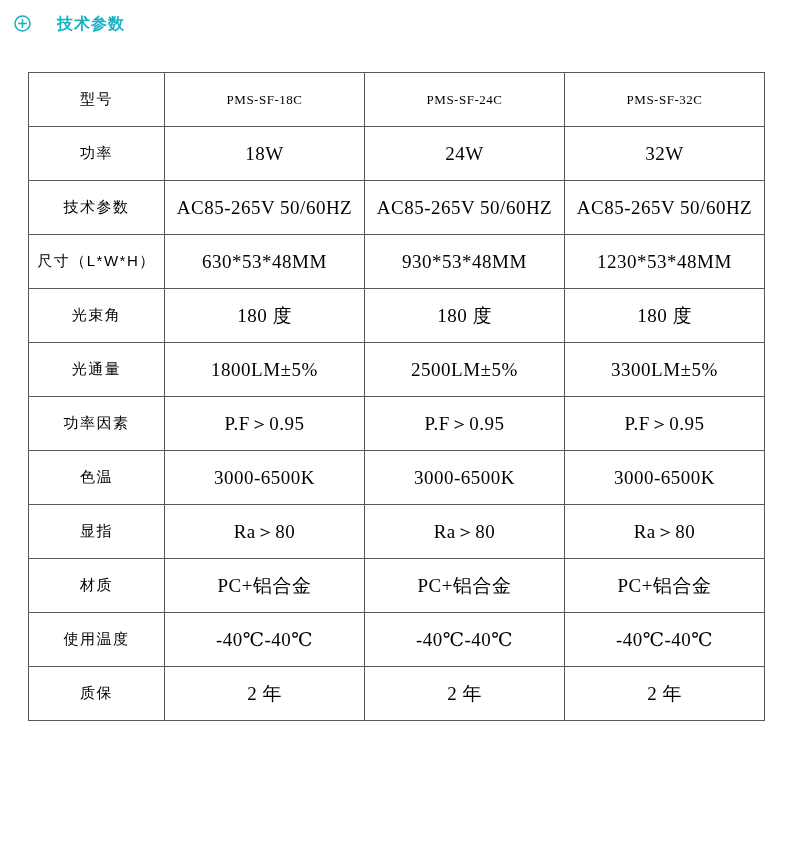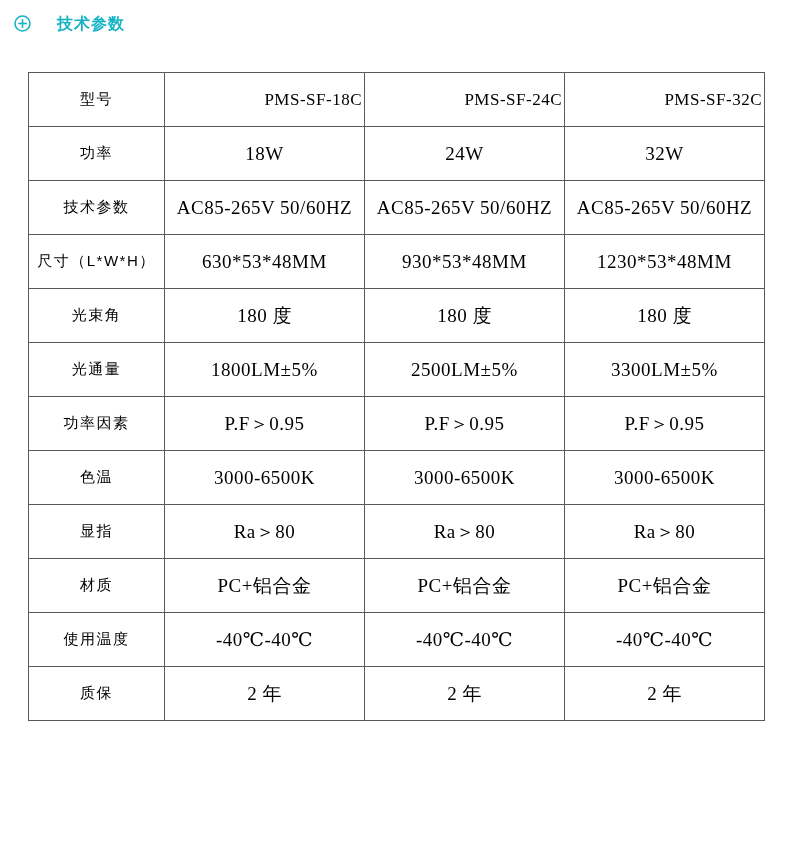--- a/index.html
+++ b/index.html
@@ -71,22 +71,21 @@
     width: 136px;
     font-family: "Liberation Sans", "DejaVu Sans", sans-serif;
     font-size: 15px;
     font-weight: 400;
     letter-spacing: 1.5px;
   }
   table.spec td.val {
     width: 200px;
   }
   table.spec tr.row-head td.val {
-    font-size: 17px;
-    text-align: right;
+    font-size: 13px;
   }
 </style>
 </head>
 <body>
 
 <div class="page">
 
   <div class="section-header">
     <span class="plus-icon">
       <svg width="17" height="17" viewBox="0 0 17 17" aria-hidden="true">

